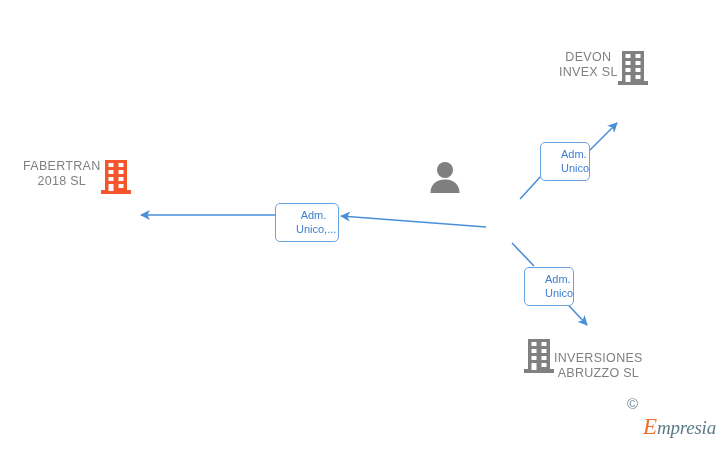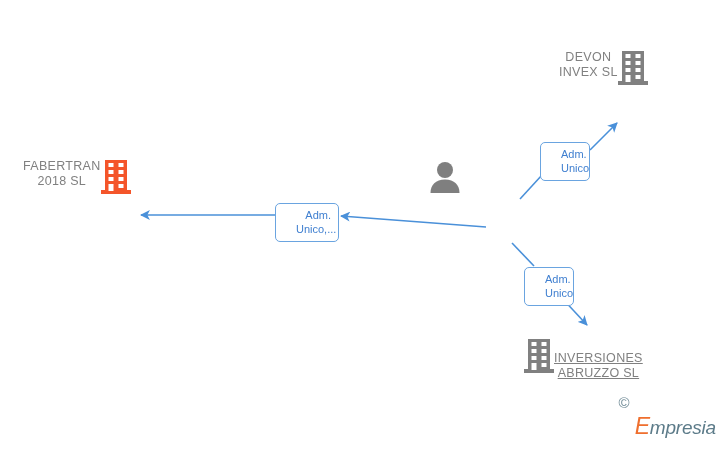--- a/index.html
+++ b/index.html
@@ -51,33 +51,33 @@
 
   
   #node-fabertran { left: 23px;  top: 153px; }
   #node-person    { left: 428px; top: 153px; }
   #node-devon     { left: 559px; top: 44px;  }
   #node-abruzzo   { left: 524px; top: 330px; }
 
   #node-fabertran .icon-wrap { margin-top: 6px; }
   #node-person    .icon-wrap { margin-top: 8px; }
   #node-devon     .icon-wrap { margin-top: 6px; }
-  #node-abruzzo   .node-label { margin-top: 21px; text-decoration: underline; }
+  #node-abruzzo   .node-label { margin-top: 21px; }
 
   
   .edge-label {
     position: absolute;
     box-sizing: border-box;
     background: #ffffff;
     border: 1.3px solid #6aa4e0;
     border-radius: 5px;
     color: #3f7fd0;
     font-size: 11px;
     line-height: 14px;
-    text-align: right;
+    text-align: center;
     padding: 4px 7px 5px 20px;
     white-space: pre-line;
     z-index: 4;
     user-select: none;
   }
   #elabel-fabertran { left: 275px; top: 203px; width: 64px; }
   #elabel-devon     { left: 540px; top: 142px; width: 50px; }
   #elabel-abruzzo   { left: 524px; top: 267px; width: 50px; }
 
   
@@ -89,21 +89,21 @@
     align-items: center;
     gap: 5px;
     z-index: 5;
     user-select: none;
   }
   #watermark .copy {
     font-size: 15px;
     color: #6f8a96;
   }
   #watermark .brand {
-    font-family: Liberation Sans, sans-serif;
+    font-family: Liberation Serif, serif;
     font-style: italic;
     font-size: 19px;
     letter-spacing: -0.2px;
     color: #5c7b89;
     margin-top: 48px;
   }
   #watermark .brand .cap {
     color: #ef6f2e;
     font-size: 23px;
   }

